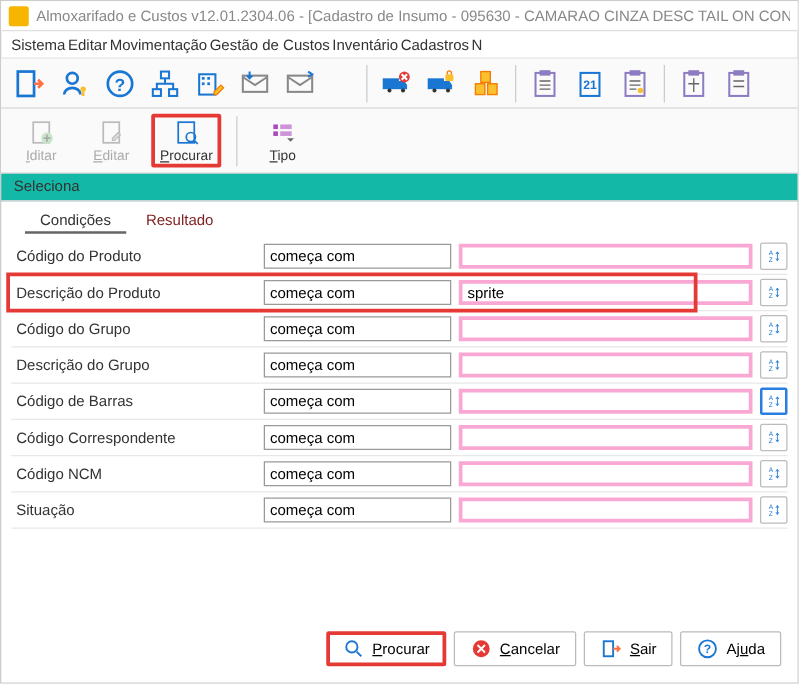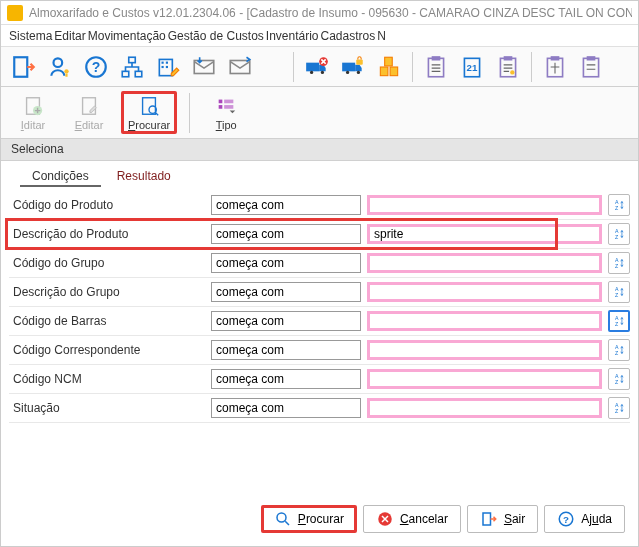--- a/index.html
+++ b/index.html
@@ -21,21 +21,21 @@
     
     .toolbar-secondary { height: 52px; display: flex; align-items: center; padding: 2px 8px; gap: 8px; border-bottom: 1px solid #d0d0d0; background: #fafafa; }
     .action-btn { display: flex; flex-direction: column; align-items: center; gap: 1px; padding: 2px 6px; border: 1px solid transparent; border-radius: 2px; cursor: pointer; min-width: 48px; }
     .action-btn.disabled { color: #aaa; cursor: default; }
     .action-btn.highlighted { border: 3px solid #e53935; padding: 0px 4px; }
     .action-btn .icon-box { width: 28px; height: 24px; display: flex; align-items: center; justify-content: center; }
     .action-btn .label { font-size: 11px; color: #333; }
     .action-btn.disabled .label { color: #aaa; }
     .action-sep { width: 1px; height: 40px; background: #ccc; margin: 0 4px; }
     
-    .pane-header { height: 22px; padding: 3px 10px; font-size: 12px; color: #333; background: #e5e5e5; border-bottom: 1px solid #d0d0d0; }
+    .pane-header { height: 22px; padding: 3px 10px; font-size: 12px; color: #333; background: #14b8a6; border-bottom: 1px solid #d0d0d0; }
     
     .tabs { height: 26px; display: flex; align-items: flex-end; padding: 4px 8px 0; gap: 4px; margin-left: 11px; }
     .tab { padding: 4px 12px 2px; font-size: 12px; color: #7f1d1d; cursor: pointer; border-bottom: 2px solid transparent; }
     .tab.active { color: #333; border-bottom: 2px solid #666; }
     
     .filters { padding: 4px 8px; }
     .filter-row { display: flex; align-items: center; height: 29px; border-bottom: 1px solid #e8e8e8; position: relative; gap: 6px; }
     .filter-row.highlighted::before { content: ''; position: absolute; left: -4px; right: 72px; top: -2px; bottom: -2px; border: 3px solid #e53935; pointer-events: none; }
     .filter-label { width: 176px; font-size: 12px; color: #333; padding-left: 4px; }
     .filter-select { width: 150px; height: 20px; font-size: 12px; border: 1px solid #999; background: #fff; padding: 0 4px; }

